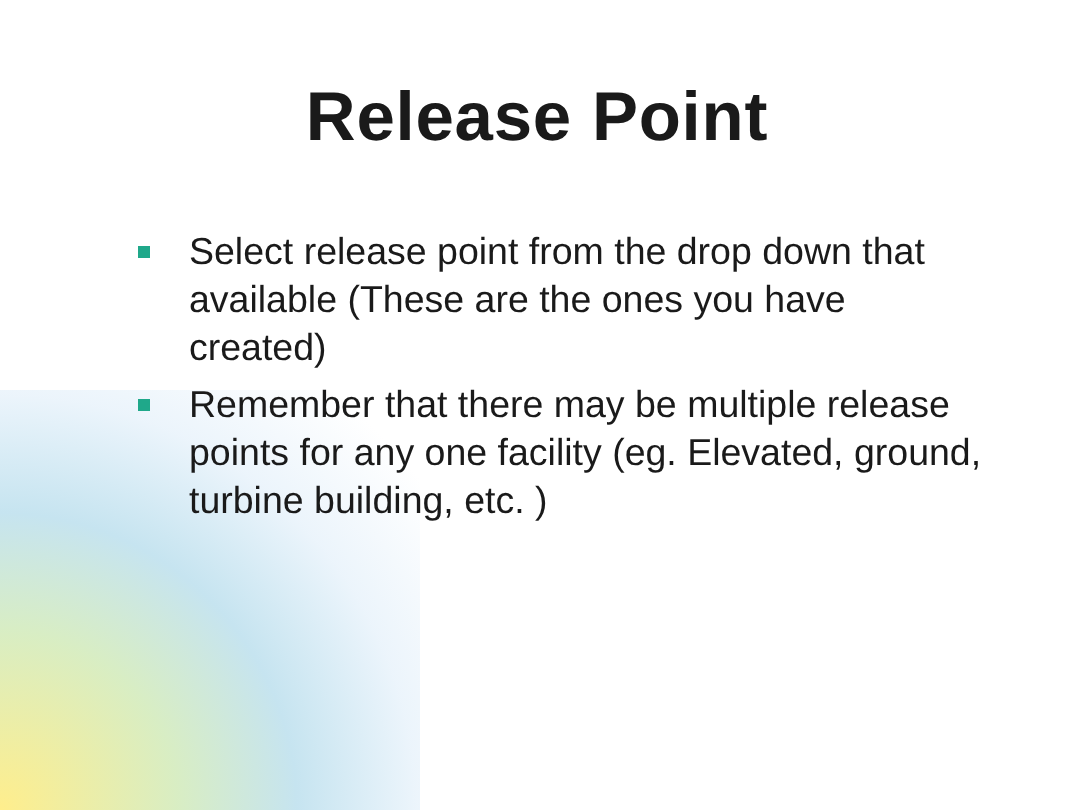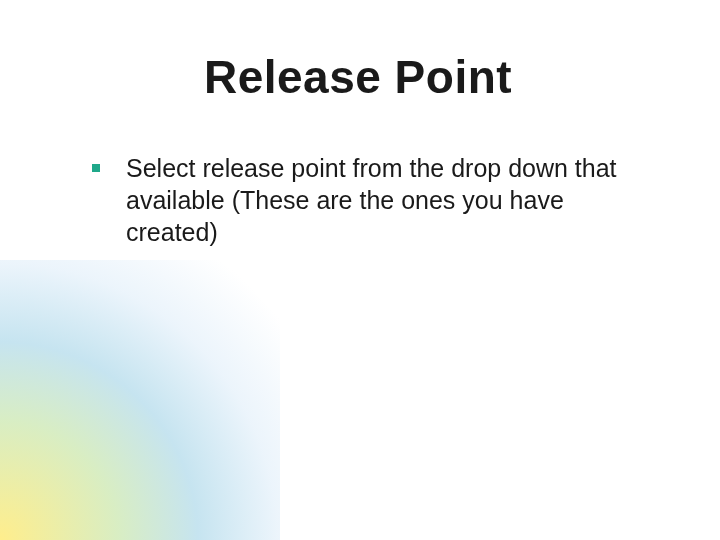--- a/index.html
+++ b/index.html
@@ -64,14 +64,18 @@
 
 <div class="bg-gradient"></div>
 
 <div class="slide">
   <h1 class="title">Release Point</h1>
   <ul class="bullets">
     <li>
       <span class="sq"></span>
       <span>Select release point from the drop down that available (These are the ones you have created)</span>
     </li>
+    <li>
+      <span class="sq"></span>
+      <span>Remember that there may be multiple release points for any one facility (eg. Elevated, ground, turbine building, etc. )</span>
+    </li>
   </ul>
 </div>
 
 </body></html>

